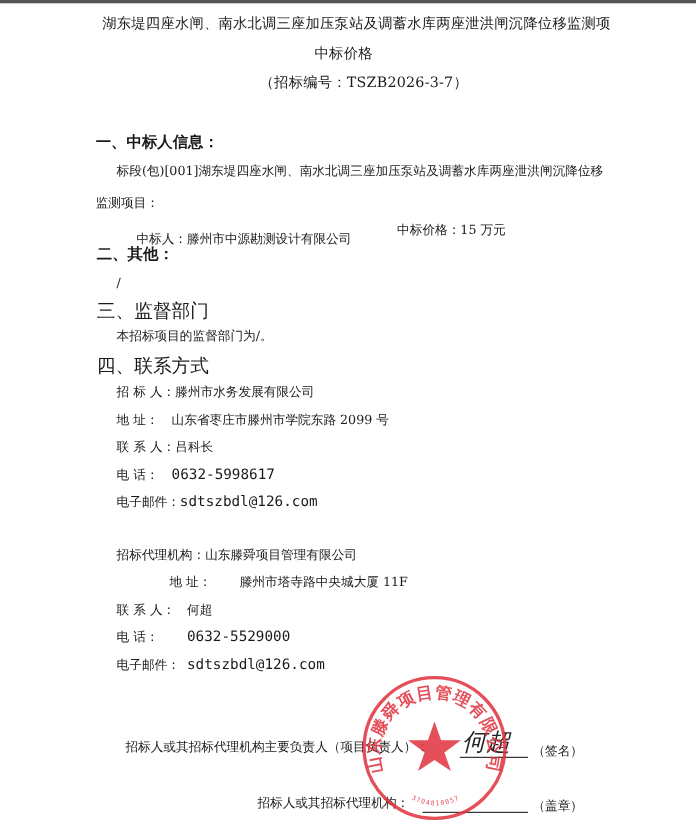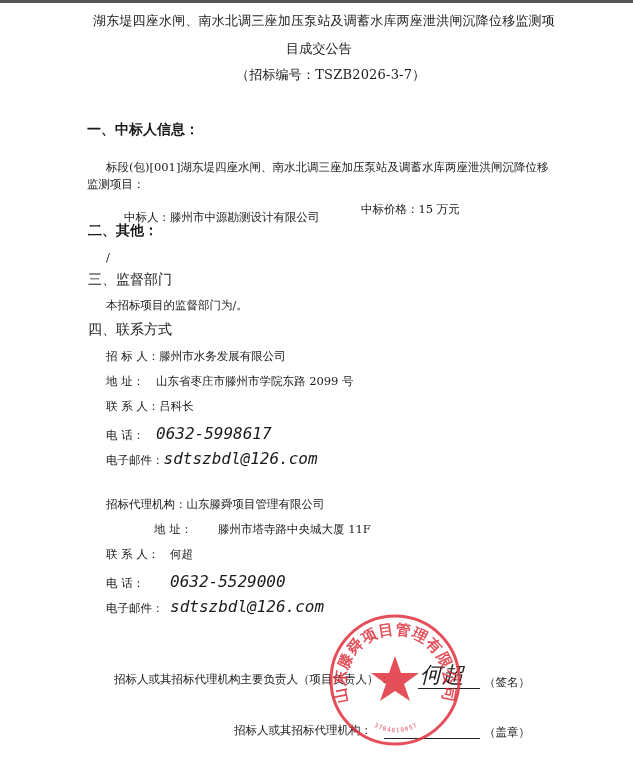--- a/index.html
+++ b/index.html
@@ -2,38 +2,38 @@
 <html><head>
 <meta charset="utf-8">
 <style>
   * { margin: 0; padding: 0; box-sizing: border-box; }
   html, body { width: 633px; height: 762px; background: #ffffff; overflow: hidden; }
   body { position: relative; font-family: "DejaVu Serif", "Liberation Serif", serif; color: #1a1a1a; }
   .topbar { position: absolute; left: 0; top: 0; width: 633px; height: 3px; background: #555555; }
   .abs { position: absolute; white-space: nowrap; }
   .title { font-size: 13px; letter-spacing: 0.2px; text-align: center; }
   .h1 { font-family: "DejaVu Sans", "Liberation Sans", sans-serif; font-size: 14px; font-weight: bold; }
-  .h1n { font-family: "DejaVu Sans", "Liberation Sans", sans-serif; font-size: 14px; font-weight: normal; }
+  .h1n { font-family: "DejaVu Sans", "Liberation Sans", sans-serif; font-size: 17px; font-weight: normal; }
   .p { font-size: 11.5px; }
-  .mono { font-family: "DejaVu Sans Mono", "Liberation Mono", monospace; font-size: 16px; font-style: italic; }
+  .mono { font-family: "DejaVu Sans Mono", "Liberation Mono", monospace; font-size: 13px; }
   .sigline { position: absolute; height: 1px; background: #222; }
   .stamp { position: absolute; left: 327px; top: 612px; width: 136px; height: 136px; pointer-events: none; }
   .signature { position: absolute; font-family: "DejaVu Serif", serif; font-size: 22px; font-style: italic; color: #222; }
 </style>
 </head>
 <body>
 
 <div class="topbar"></div>
 
 <div class="abs title" style="left:93px; top:12px;">湖东堤四座水闸、南水北调三座加压泵站及调蓄水库两座泄洪闸沉降位移监测项</div>
-<div class="abs title" style="left:286px; top:40px;">目成交公告</div>
+<div class="abs title" style="left:286px; top:40px;">中标价格</div>
 <div class="abs title" style="left:236px; top:66px;">（招标编号：TSZB2026-3-7）</div>
 
 <div class="abs h1" style="left:87px; top:121px;">一、中标人信息：</div>
-<div class="abs p" style="left:106px; top:160px;">标段(包)[001]湖东堤四座水闸、南水北调三座加压泵站及调蓄水库两座泄洪闸沉降位移</div>
+<div class="abs p" style="left:106px; top:148px;">标段(包)[001]湖东堤四座水闸、南水北调三座加压泵站及调蓄水库两座泄洪闸沉降位移</div>
 <div class="abs p" style="left:87px; top:177px;">监测项目：</div>
 <div class="abs p" style="left:124px; top:210px;">
   <span>中标人：</span><span>滕州市中源勘测设计有限公司</span>
 </div>
 <div class="abs p" style="left:361px; top:202px;">
   <span>中标价格：</span><span>15 万元</span>
 </div>
 
 <div class="abs h1" style="left:88px; top:222px;">二、其他：</div>
 <div class="abs p" style="left:106px; top:250px;">/</div>

